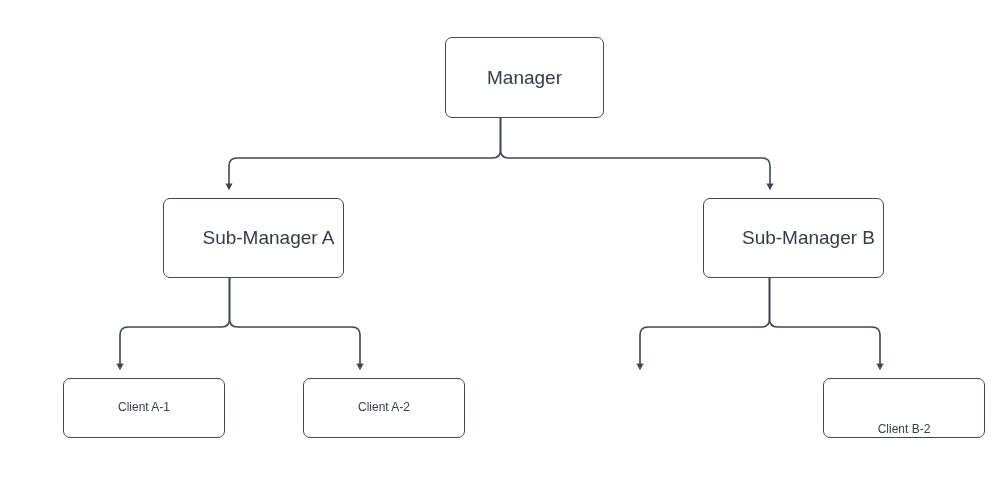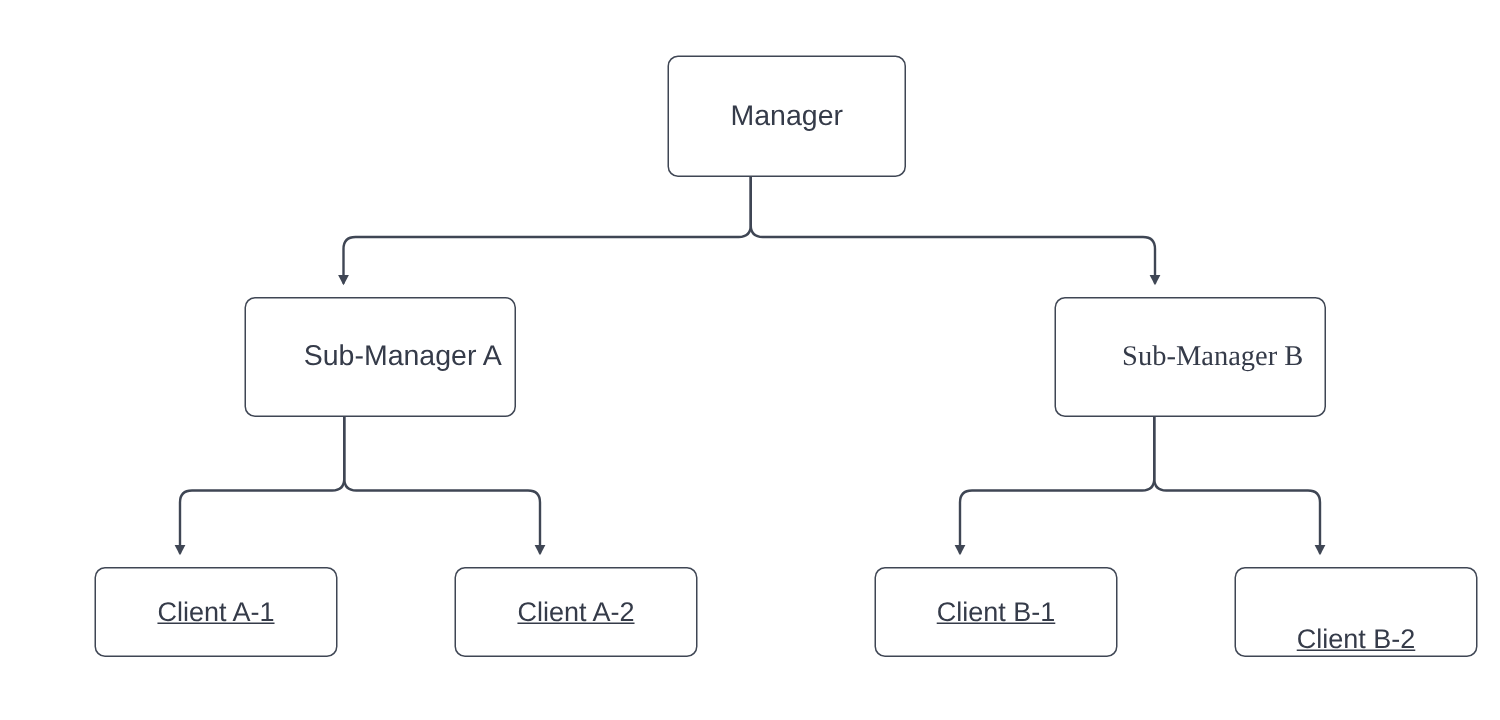--- a/index.html
+++ b/index.html
@@ -42,21 +42,21 @@
     margin-left: 24px;
     -webkit-font-smoothing: antialiased;
   }
   .node-label {
     display: block;
     padding: 0 6px;
     white-space: nowrap;
   }
   .tier-root   { font-size: 19px; }
   .tier-mid    { font-size: 19px; padding-left: 30px; }
-  .tier-leaf   { font-size: 18px; text-decoration: underline; }
+  .tier-leaf   { font-size: 12px; }
 </style>
 </head>
 <body>
 
 <div id="diagram-canvas">
 
   <svg id="edge-layer" viewBox="0 0 1000 480" width="1000" height="480" xmlns="http://www.w3.org/2000/svg">
     <defs>
       <marker id="arrowhead" markerWidth="9" markerHeight="9" refX="6.2" refY="4.5" orient="auto" markerUnits="userSpaceOnUse">
         <path d="M0.6,0.9 L7.4,4.5 L0.6,8.1 Z" fill="#3f4654"></path>
@@ -80,33 +80,30 @@
   </svg>
 
   <div class="node tier-root" style="left:421px; top:37px; width:159px; height:81px;">
     <span class="node-label">Manager</span>
   </div>
 
   <div class="node tier-mid" style="left:139px; top:198px; width:181px; height:80px;">
     <span class="node-label">Sub-Manager A</span>
   </div>
 
-  <div class="node tier-mid" style="left:679px; top:198px; width:181px; height:80px;font-family:Liberation Serif, serif;">
+  <div class="node tier-mid" style="left:679px; top:198px; width:181px; height:80px;">
     <span class="node-label">Sub-Manager B</span>
   </div>
 
   <div class="node tier-leaf" style="left:39px; top:378px; width:162px; height:60px;">
     <span class="node-label">Client A-1</span>
   </div>
 
   <div class="node tier-leaf" style="left:279px; top:378px; width:162px; height:60px;">
     <span class="node-label">Client A-2</span>
   </div>
 
-  <div class="node tier-leaf" style="left:559px; top:378px; width:162px; height:60px;">
-    <span class="node-label">Client B-1</span>
-  </div>
 
   <div class="node tier-leaf" style="left:799px; top:378px; width:162px; height:60px;align-items:flex-end;">
     <span class="node-label">Client B-2</span>
   </div>
 
 </div>
 
 </body></html>

